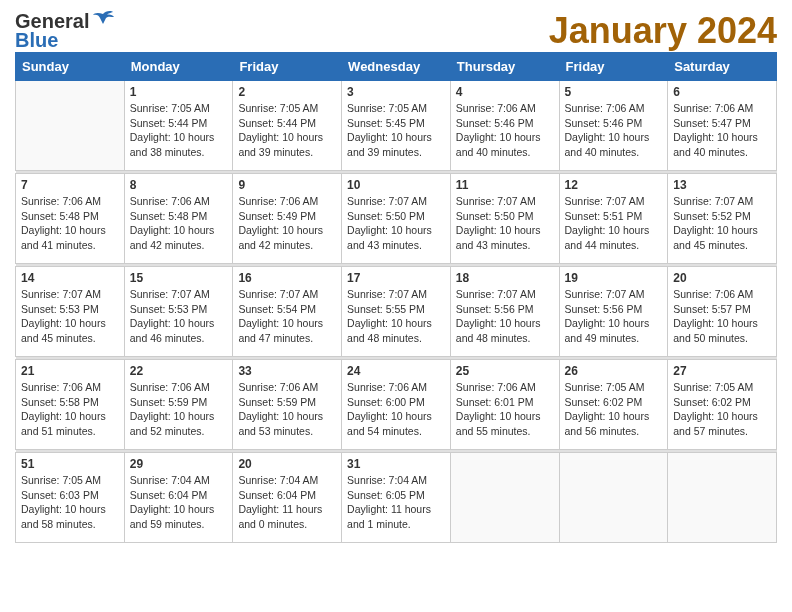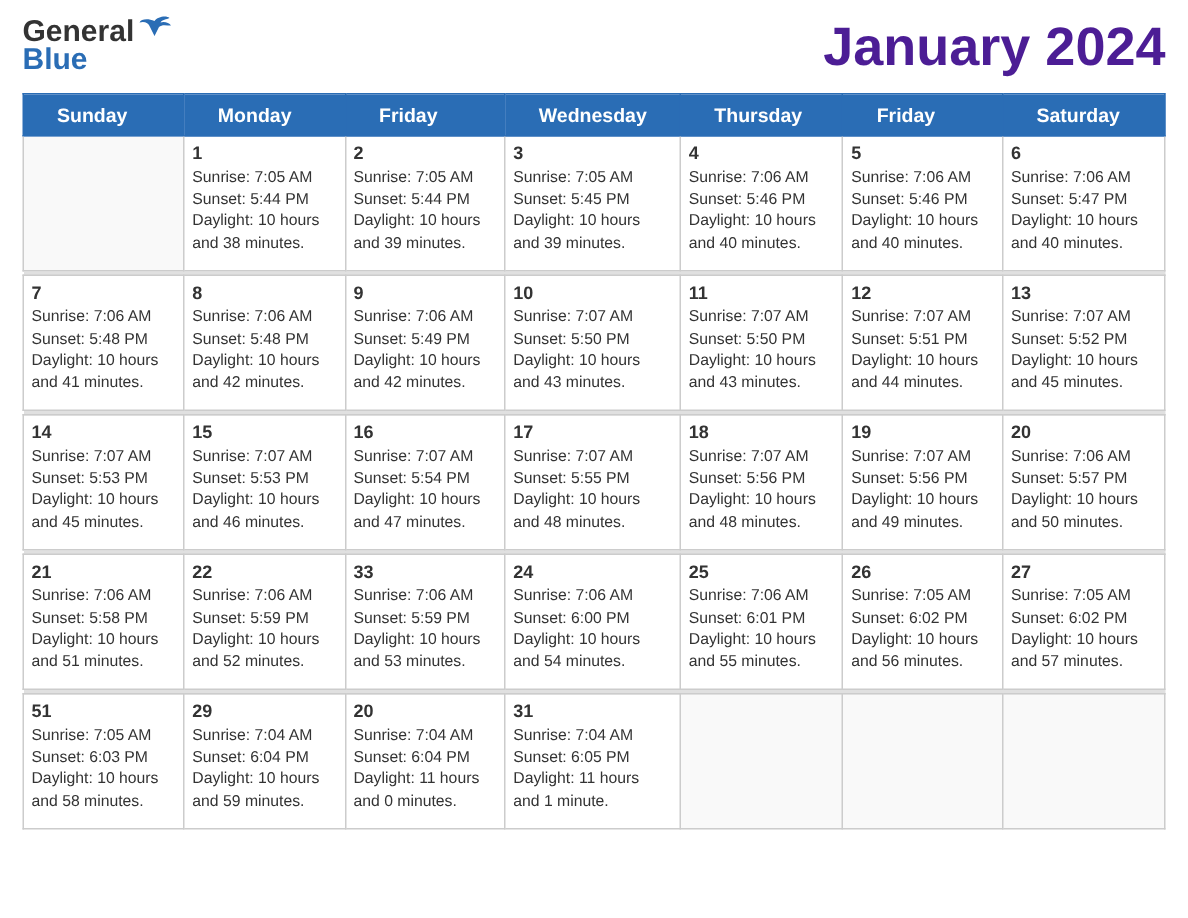--- a/index.html
+++ b/index.html
@@ -7,49 +7,49 @@
       font-family: Arial, sans-serif;
       background: #fff;
       width: 792px;
       min-height: 612px;
       padding: 10px 15px;
     }
     .header {
       display: flex;
       justify-content: space-between;
       align-items: flex-start;
-      margin-bottom: 10px;
+      margin-bottom: 0;
     }
     .logo {
       display: flex;
       flex-direction: column;
       align-items: flex-start;
     }
     .title-section {
       text-align: right;
     }
     .month-title {
       font-size: 36px;
       font-weight: bold;
-      color: #4c1d95;
+      color: #a16207;
     }
     .location {
       font-size: 16px;
       color: #333;
     }
     .calendar-table {
       width: 100%;
       border-collapse: collapse;
       font-size: 11px;
     }
     .calendar-table thead tr th {
       background-color: #2a6db5;
       color: #fff;
       text-align: left;
-      padding: 6px 22px;
+      padding: 6px 6px;
       font-size: 13px;
       font-weight: bold;
       border: 1px solid #2a6db5;
     }
     .calendar-table tbody tr td {
       vertical-align: top;
       border: 1px solid #ccc;
       padding: 4px 5px;
       width: calc(100% / 7);
       min-height: 80px;

